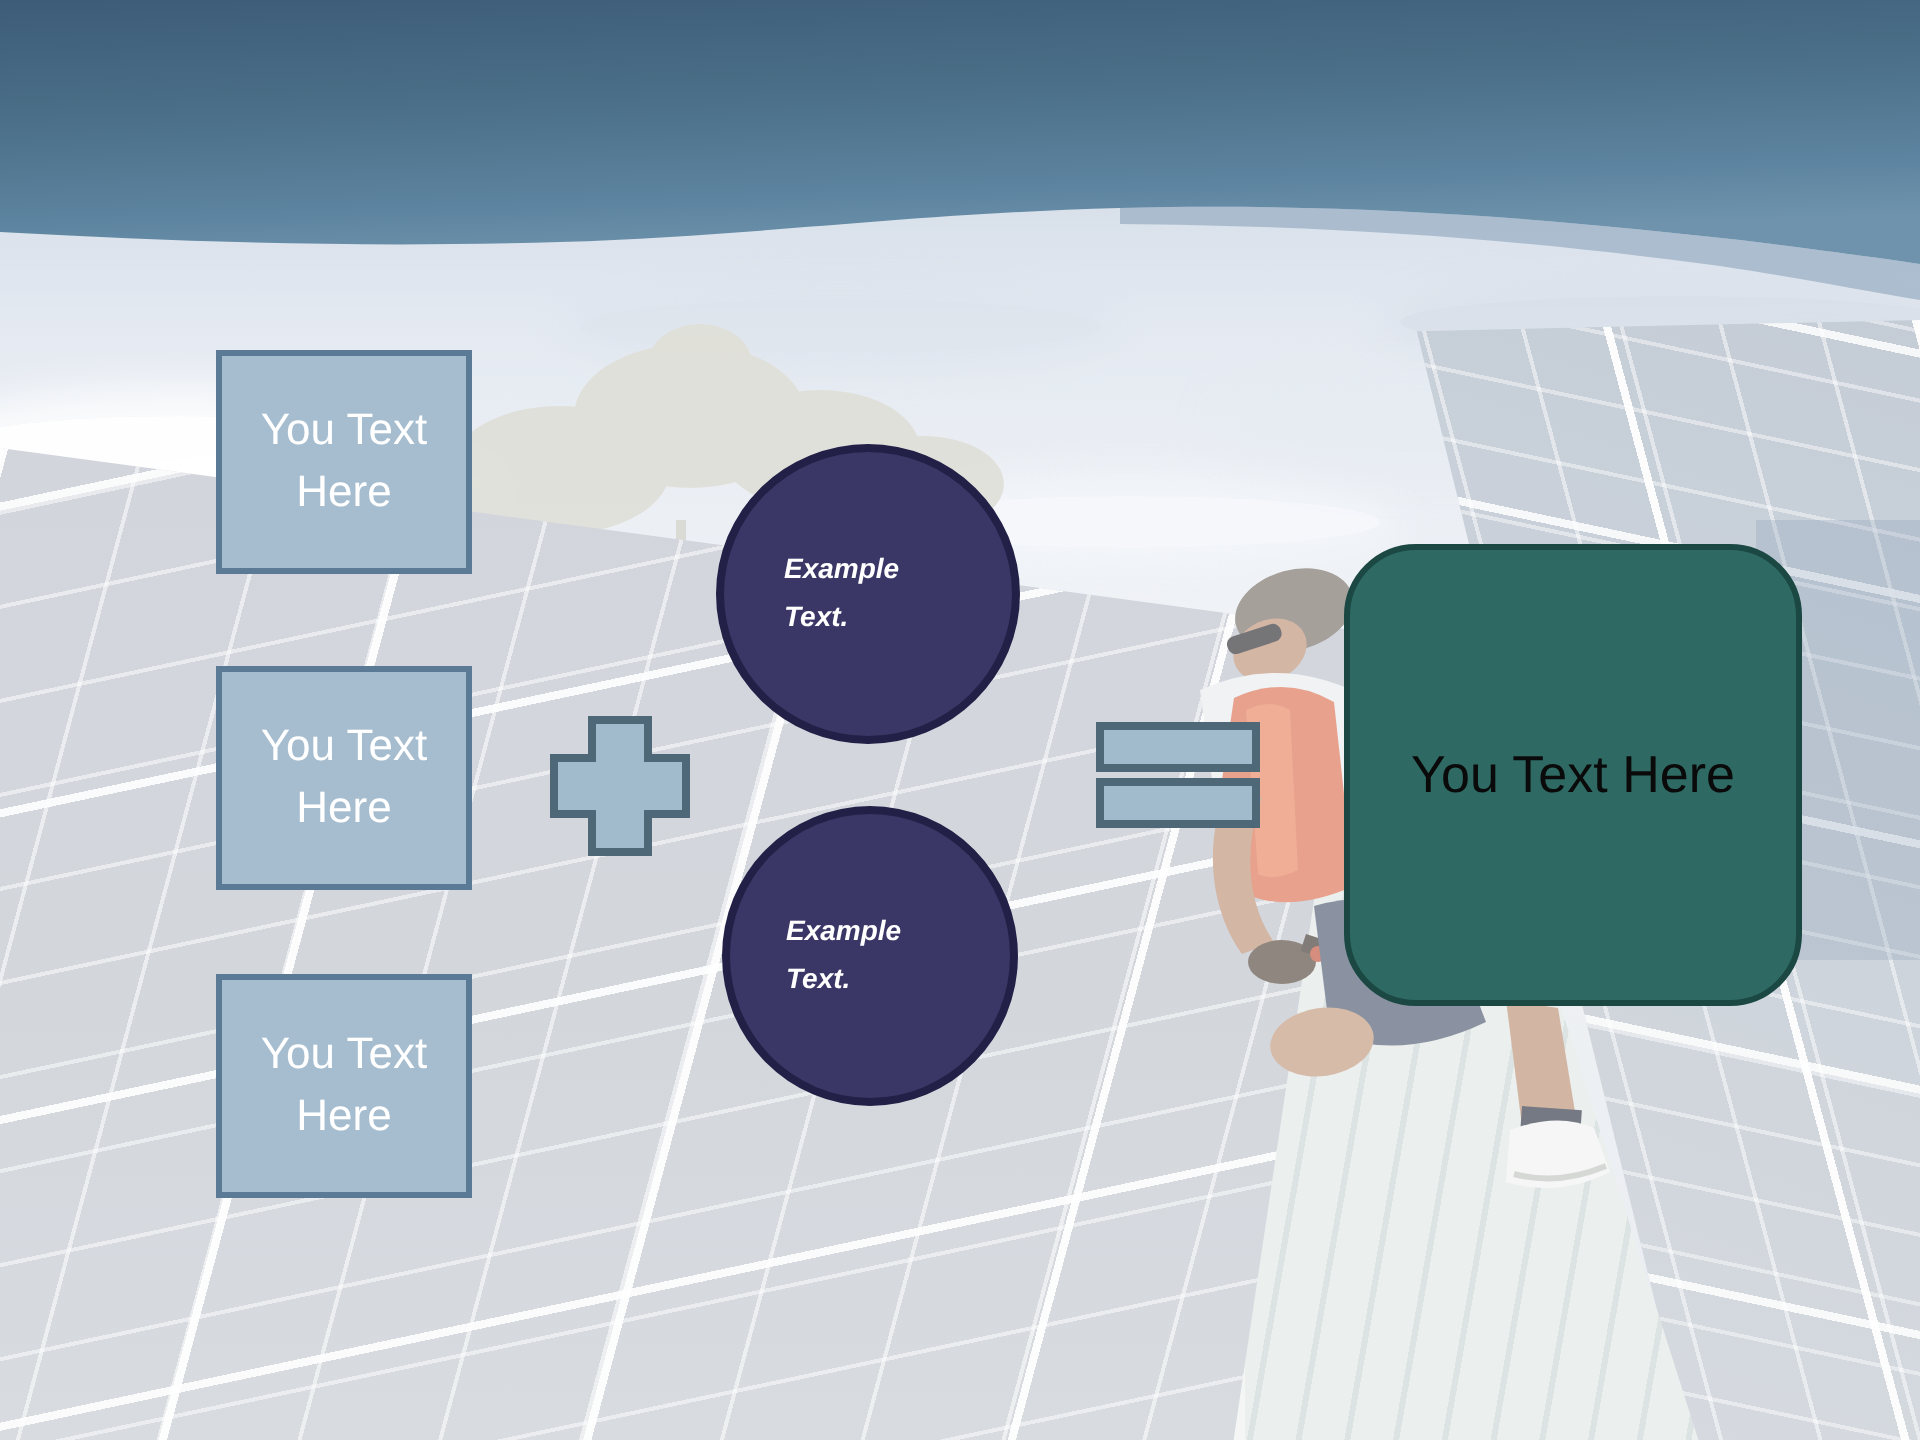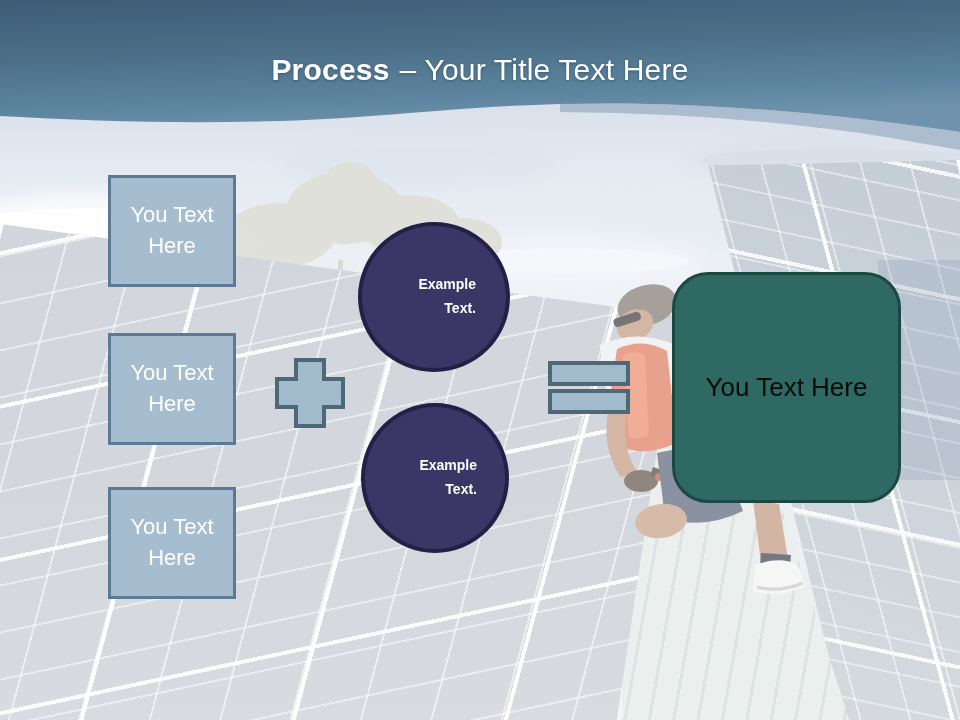--- a/index.html
+++ b/index.html
@@ -57,22 +57,22 @@
     display:flex;align-items:center;justify-content:center;text-align:center;
     color:#ffffff;font-size:22px;line-height:1.4;}
   .ibox span{display:block;width:104px;}
   .ibox1{top:175px;}
   .ibox2{top:333px;}
   .ibox3{top:487px;}
   .op{position:absolute;}
   .op-plus{left:275px;top:357px;}
   .op-eq{left:546px;top:358px;}
   .circle{position:absolute;border-radius:50%;background:#3a3766;border:4px solid #232047;
-    box-sizing:border-box;display:flex;align-items:center;justify-content:center;text-align:right;
-    color:#ffffff;font-size:14px;font-weight:700;line-height:1.7;}
+    box-sizing:border-box;display:flex;align-items:center;justify-content:center;text-align:left;
+    color:#ffffff;font-size:14px;font-weight:700;font-style:italic;line-height:1.7;}
   .circle span{display:block;width:84px;}
   .circle1{left:358px;top:222px;width:152px;height:150px;}
   .circle2{left:361px;top:403px;width:148px;height:150px;}
   .result{position:absolute;left:672px;top:272px;width:229px;height:231px;
     background:#2e6a63;border:3px solid #1b4843;border-radius:36px;box-sizing:border-box;
     display:flex;align-items:center;justify-content:center;text-align:center;
     color:#0a0a0a;font-size:26px;}
 </style>
 </head>
 <body>
@@ -132,23 +132,20 @@
       <linearGradient id="bandgrad" x1="0" y1="0" x2="0.25" y2="1">
         <stop offset="0" stop-color="#3d5c77"></stop>
         <stop offset="0.45" stop-color="#4c7089"></stop>
         <stop offset="0.8" stop-color="#5d84a0"></stop>
         <stop offset="1" stop-color="#6f93ac"></stop>
       </linearGradient>
     </defs>
     <path d="M560,104 C680,101 780,110 870,120 C910,125 940,129 960,132 L960,150 C930,145 900,139 860,133 C770,121 680,113 560,112 Z" fill="#8aa4ba" opacity="0.6"></path>
     <path d="M0,0 L960,0 L960,132 C940,129 910,125 870,120 C780,110 680,101 560,104 C450,107 380,118 280,121 C180,124 90,121 0,116 Z" fill="url(#bandgrad)"></path>
   </svg>
-  <div class="title">
-    <span class="t-bold">Process</span><span class="t-rest">– Your Title Text Here</span>
-  </div>
 
   <div class="ibox ibox1">
     <span>You Text Here</span>
   </div>
   <div class="ibox ibox2">
     <span>You Text Here</span>
   </div>
   <div class="ibox ibox3">
     <span>You Text Here</span>
   </div>

